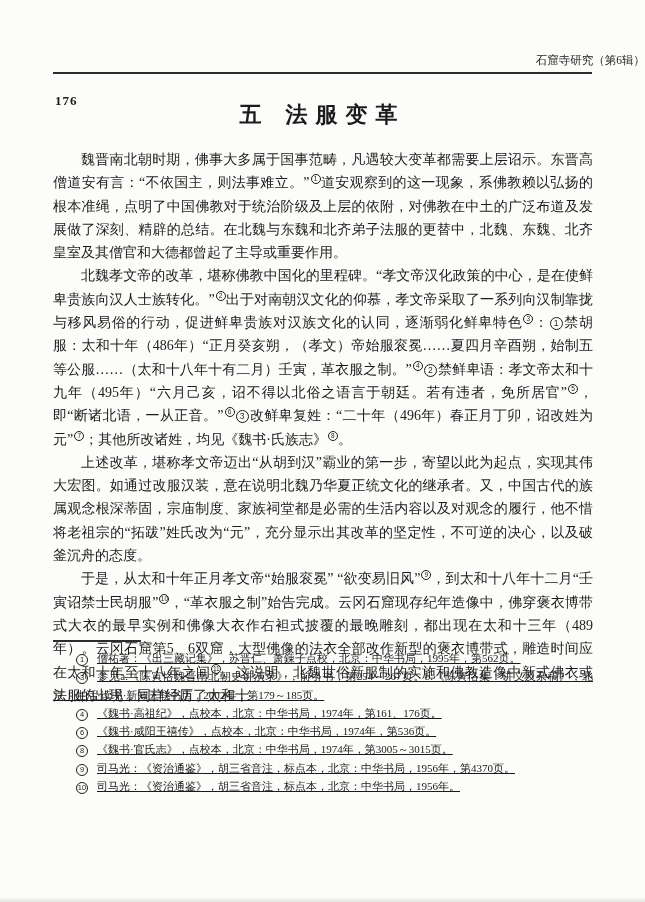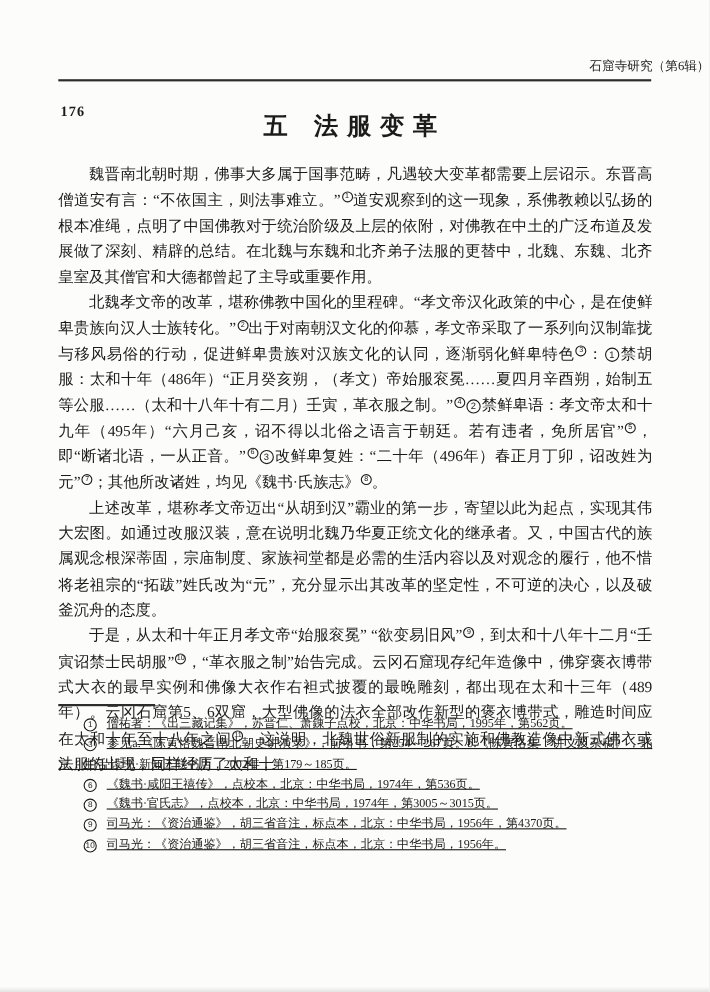--- a/index.html
+++ b/index.html
@@ -85,20 +85,21 @@
       <p class="para">魏晋南北朝时期，佛事大多属于国事范畴，凡遇较大变革都需要上层诏示。东晋高僧道安有言：“不依国主，则法事难立。”<sup class="fn-ref"><span class="circ">1</span></sup>道安观察到的这一现象，系佛教赖以弘扬的根本准绳，点明了中国佛教对于统治阶级及上层的依附，对佛教在中土的广泛布道及发展做了深刻、精辟的总结。在北魏与东魏和北齐弟子法服的更替中，北魏、东魏、北齐皇室及其僧官和大德都曾起了主导或重要作用。</p>
       <p class="para">北魏孝文帝的改革，堪称佛教中国化的里程碑。“孝文帝汉化政策的中心，是在使鲜卑贵族向汉人士族转化。”<sup class="fn-ref"><span class="circ">2</span></sup>出于对南朝汉文化的仰慕，孝文帝采取了一系列向汉制靠拢与移风易俗的行动，促进鲜卑贵族对汉族文化的认同，逐渐弱化鲜卑特色<sup class="fn-ref"><span class="circ">3</span></sup>：<span class="circ">1</span>禁胡服：太和十年（486年）“正月癸亥朔，（孝文）帝始服衮冕……夏四月辛酉朔，始制五等公服……（太和十八年十有二月）壬寅，革衣服之制。”<sup class="fn-ref"><span class="circ">4</span></sup><span class="circ">2</span>禁鲜卑语：孝文帝太和十九年（495年）“六月己亥，诏不得以北俗之语言于朝廷。若有违者，免所居官”<sup class="fn-ref"><span class="circ">5</span></sup>，即“断诸北语，一从正音。”<sup class="fn-ref"><span class="circ">6</span></sup><span class="circ">3</span>改鲜卑复姓：“二十年（496年）春正月丁卯，诏改姓为元”<sup class="fn-ref"><span class="circ">7</span></sup>；其他所改诸姓，均见《魏书·氏族志》<sup class="fn-ref"><span class="circ">8</span></sup>。</p>
       <p class="para">上述改革，堪称孝文帝迈出“从胡到汉”霸业的第一步，寄望以此为起点，实现其伟大宏图。如通过改服汉装，意在说明北魏乃华夏正统文化的继承者。又，中国古代的族属观念根深蒂固，宗庙制度、家族祠堂都是必需的生活内容以及对观念的履行，他不惜将老祖宗的“拓跋”姓氏改为“元”，充分显示出其改革的坚定性，不可逆的决心，以及破釜沉舟的态度。</p>
       <p class="para">于是，从太和十年正月孝文帝“始服衮冕” “欲变易旧风”<sup class="fn-ref"><span class="circ">9</span></sup>，到太和十八年十二月“壬寅诏禁士民胡服”<sup class="fn-ref"><span class="circ">10</span></sup>，“革衣服之制”始告完成。云冈石窟现存纪年造像中，佛穿褒衣博带式大衣的最早实例和佛像大衣作右袒式披覆的最晚雕刻，都出现在太和十三年（489年）。云冈石窟第5、6双窟，大型佛像的法衣全部改作新型的褒衣博带式，雕造时间应在太和十年至十八年之间<sup class="fn-ref"><span class="circ">11</span></sup>。这说明，北魏世俗新服制的实施和佛教造像中新式佛衣或法服的出现，同样经历了太和十</p>
     </main>
 
   <div class="footnote-rule"></div>
   <section class="footnotes">
       <p class="footnote"><span class="fn-marker"><span class="circ">1</span></span>僧祐著：《出三藏记集》，苏晋仁、萧錬子点校，北京：中华书局，1995年，第562页。</p>
       <p class="footnote"><span class="fn-marker"><span class="circ">3</span></span>参见a.《陈寅恪魏晋南北朝史讲演录》，前引书，第254～267页。b.《陈寅恪集：讲义及杂稿》，北京：生活·读书·新知三联书店，2002年，第179～185页。</p>
+      <p class="footnote"><span class="fn-marker"><span class="circ">4</span></span>《魏书·高祖纪》，点校本，北京：中华书局，1974年，第161、176页。</p>
       <p class="footnote"><span class="fn-marker"><span class="circ">6</span></span>《魏书·咸阳王禧传》，点校本，北京：中华书局，1974年，第536页。</p>
       <p class="footnote"><span class="fn-marker"><span class="circ">8</span></span>《魏书·官氏志》，点校本，北京：中华书局，1974年，第3005～3015页。</p>
       <p class="footnote"><span class="fn-marker"><span class="circ">9</span></span>司马光：《资治通鉴》，胡三省音注，标点本，北京：中华书局，1956年，第4370页。</p>
       <p class="footnote"><span class="fn-marker"><span class="circ">10</span></span>司马光：《资治通鉴》，胡三省音注，标点本，北京：中华书局，1956年。</p>
     </section>
 
   <div class="page-edge-shadow"></div>
 </div>
 
 </body></html>

